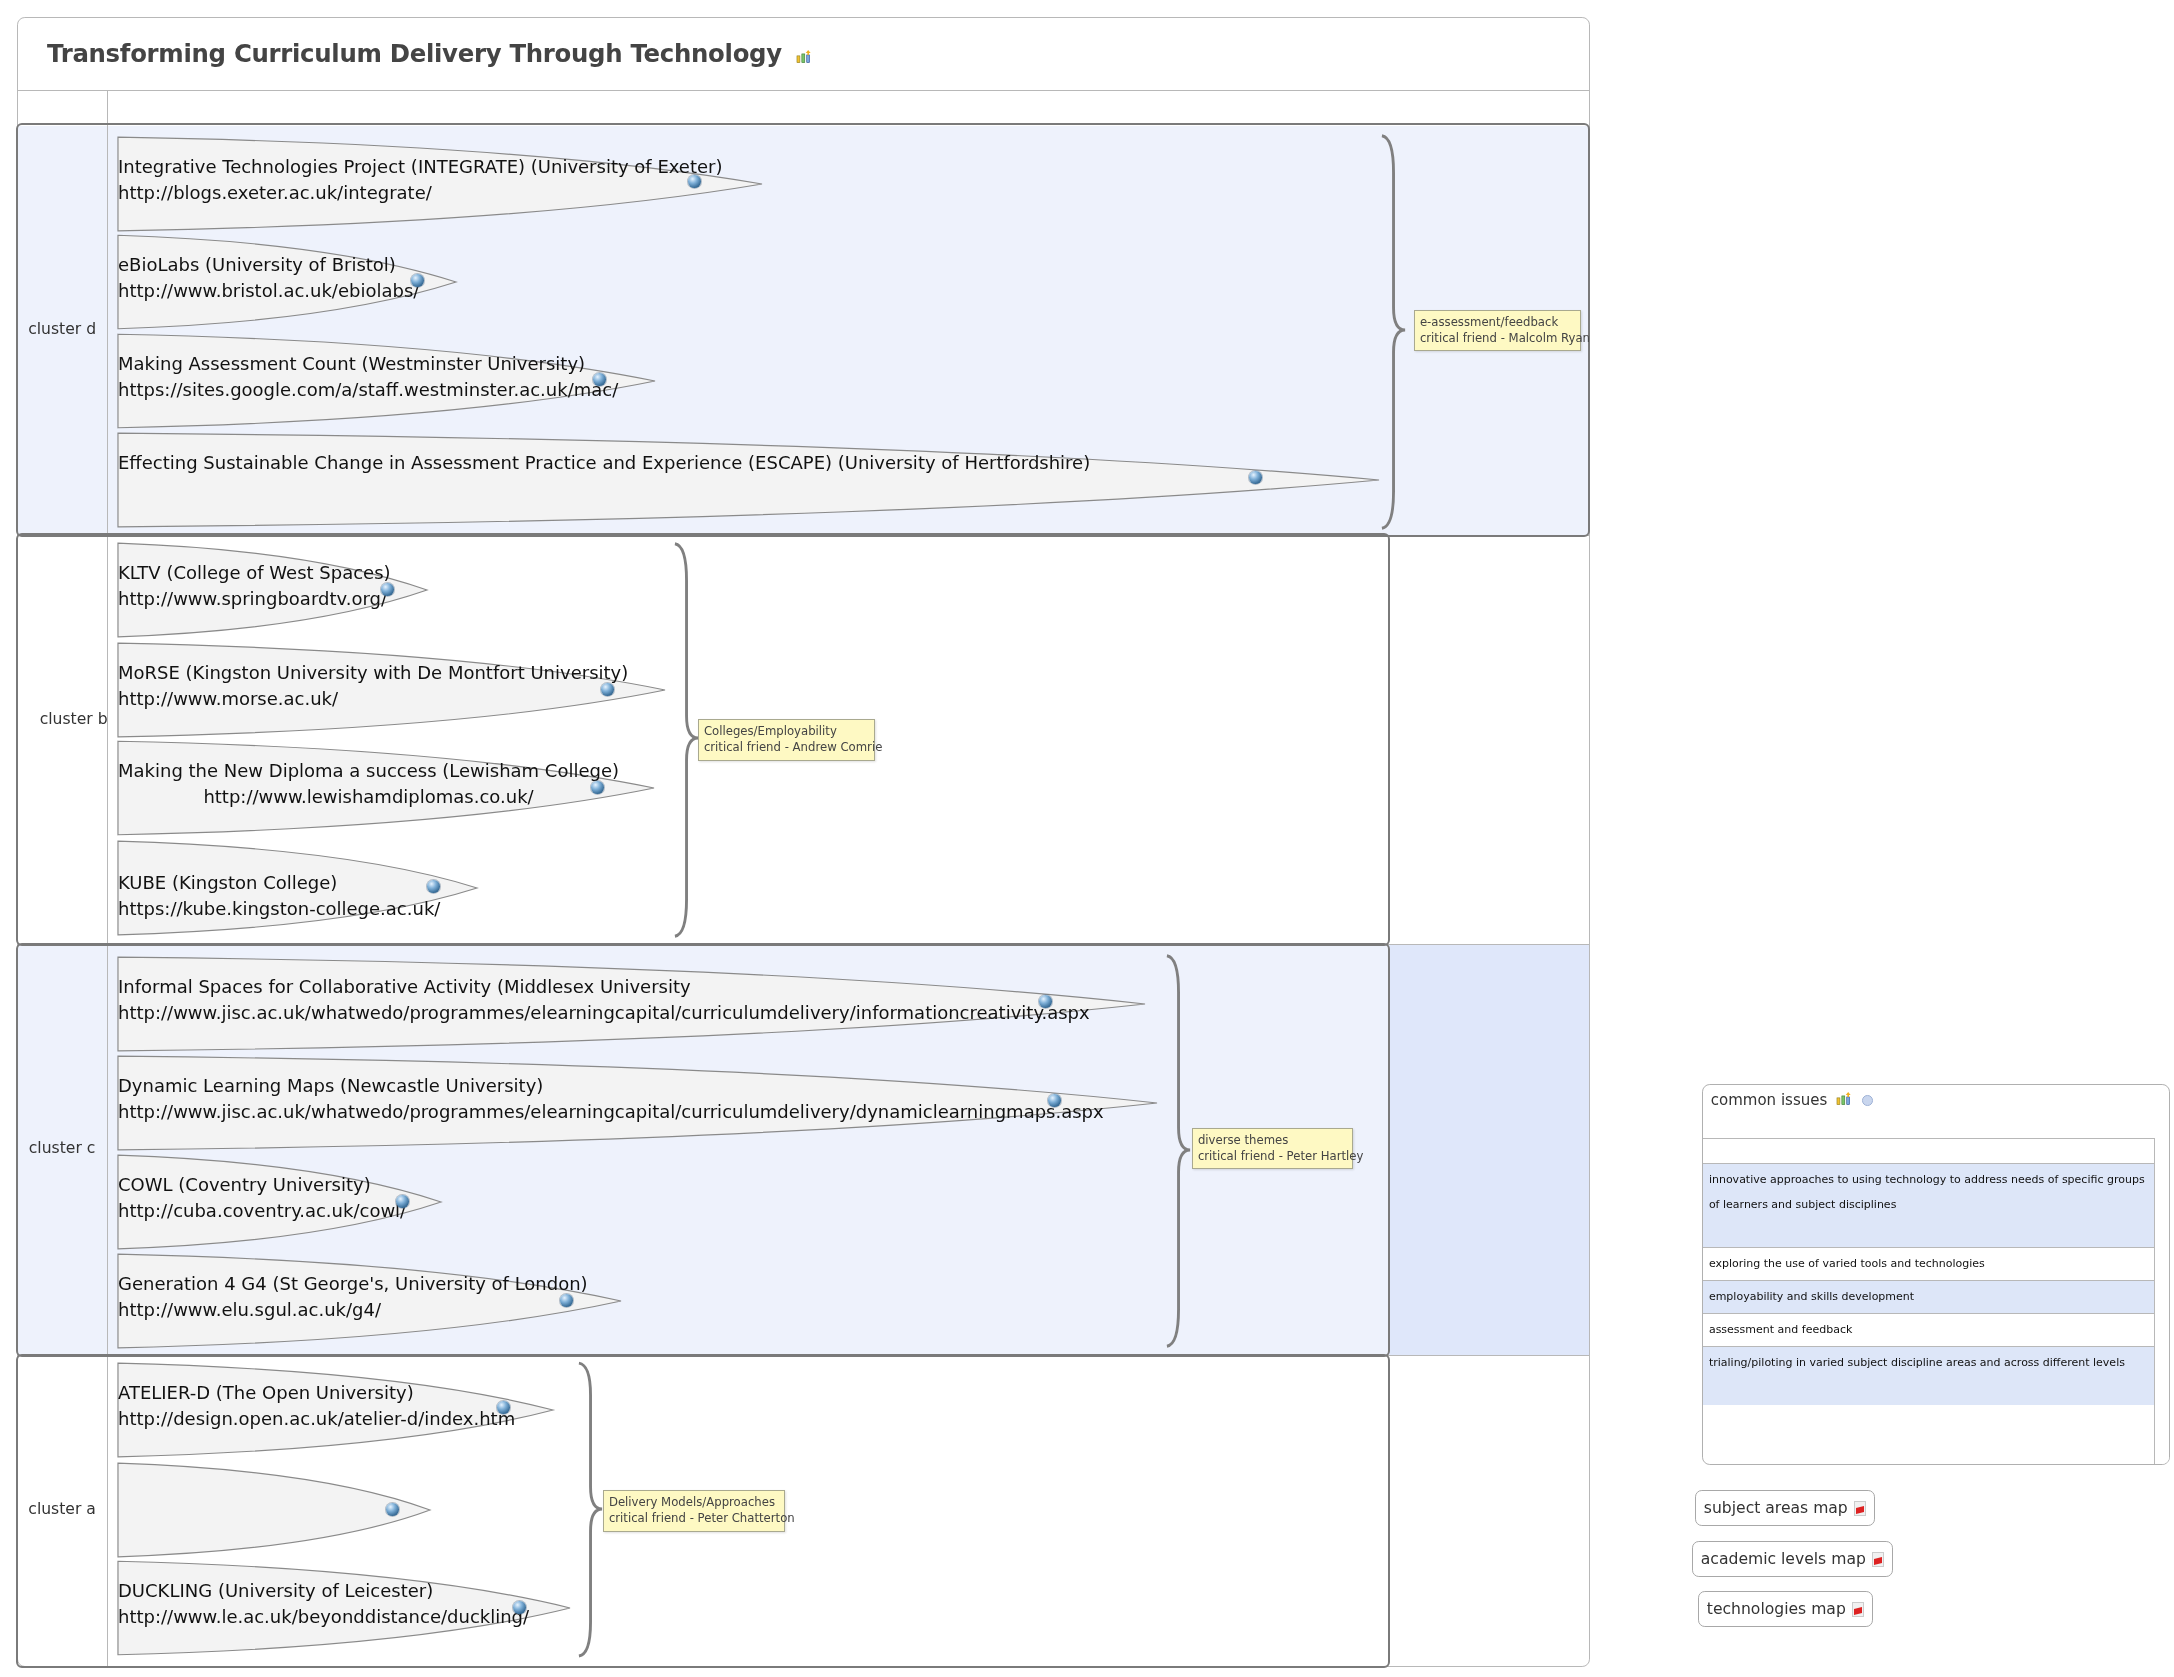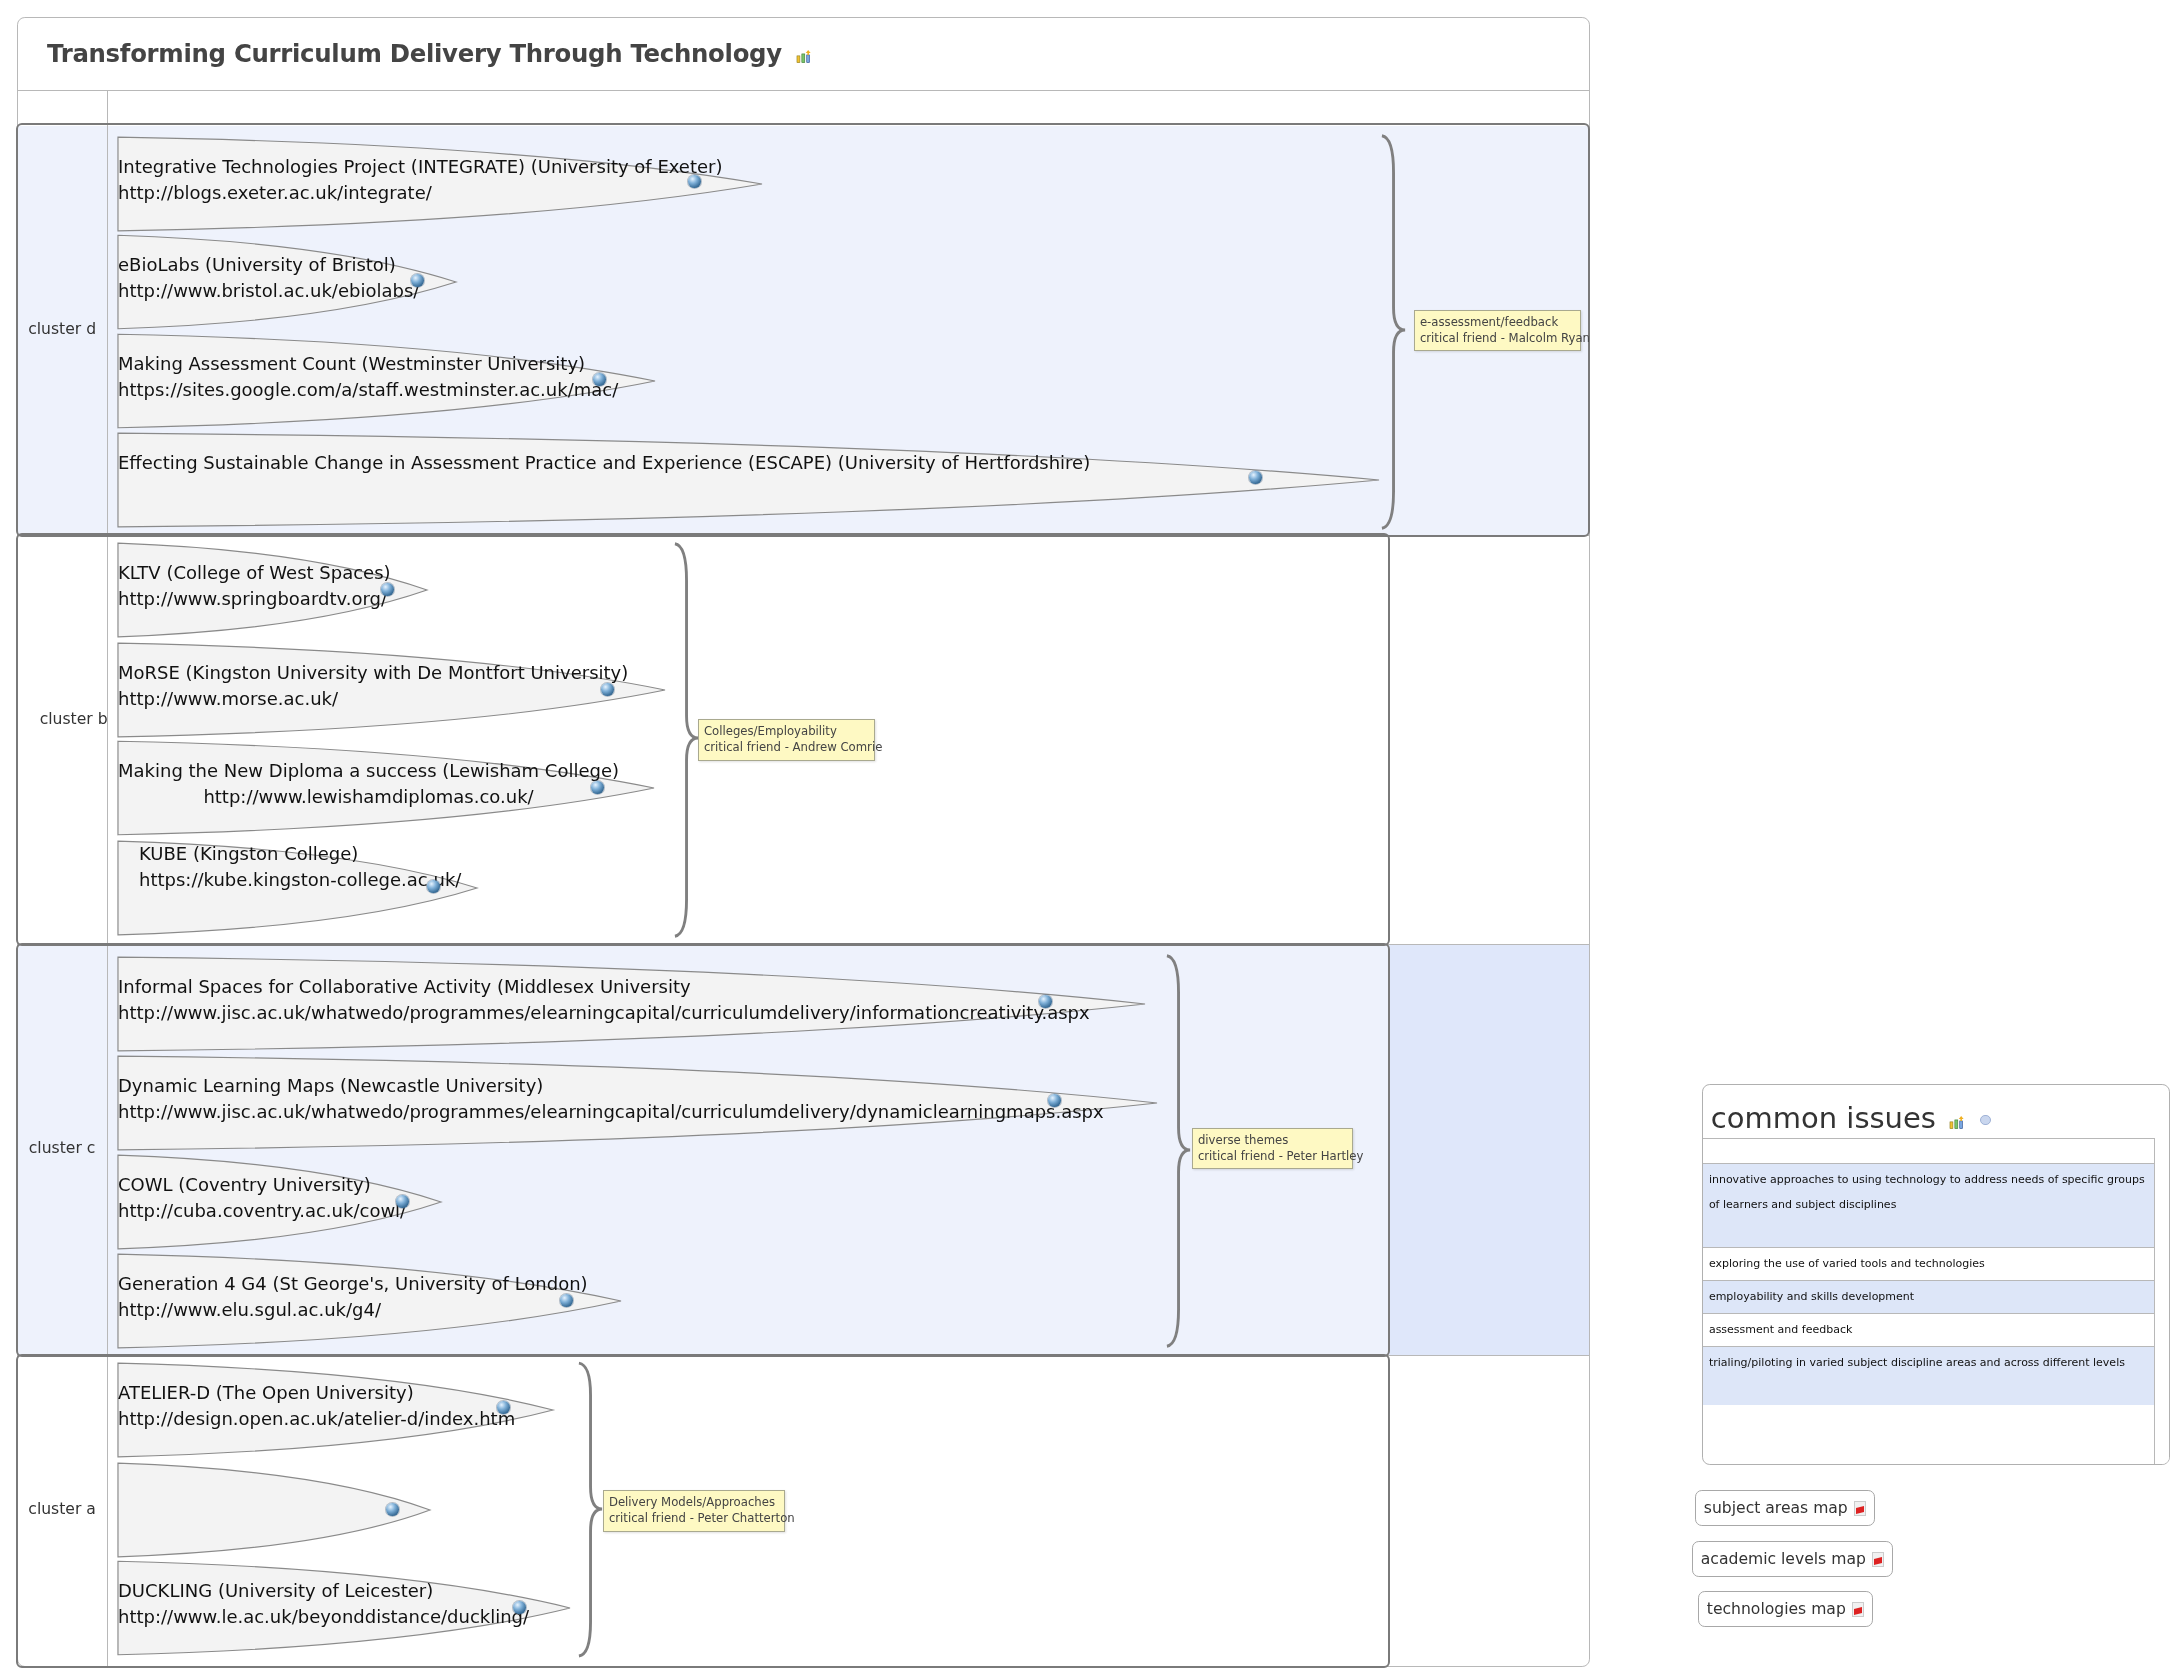--- a/index.html
+++ b/index.html
@@ -15,21 +15,21 @@
   .frame { border:2.9px solid #7a7a7a; border-radius:5.9px; box-sizing:border-box; }
   .row-label { font-size:15.6px; color:#333; width:91px; text-align:center; left:16.6px; }
   .node { left:117px; }
   .node svg { position:absolute; left:0; top:0; overflow:visible; }
   .node-text { position:absolute; left:1px; font-size:18px; line-height:26px; white-space:nowrap; color:#111; }
   .globe { position:absolute; width:12.7px; height:12.7px; border-radius:50%;
            background:radial-gradient(circle at 35% 30%, #e6f3ff 0%, #7fb0d8 35%, #3b6f9a 70%, #2a4f6f 100%);
            box-shadow:0 0 0 1px rgba(60,90,120,0.35); }
   .note { background:#fef9c3; border:1.5px solid #a9a98f; font-size:11.7px; color:#444; line-height:16.6px; padding:2.9px 4.9px; box-sizing:border-box; white-space:nowrap; box-shadow:1px 1px 2px rgba(0,0,0,0.12); }
   .ci { left:1702px; top:1084px; width:468px; height:381px; border:1.5px solid #b0b0b0; border-radius:7.8px; box-sizing:border-box; background:#fff; overflow:hidden; }
-  .ci-title { position:absolute; left:7.8px; top:16px; font-size:29px; color:#333; white-space:nowrap; }
+  .ci-title { position:absolute; left:7.8px; top:6px; font-size:15px; color:#333; white-space:nowrap; }
   .ci-row { position:absolute; left:0; width:452px; font-size:11px; line-height:25px; padding:2.9px 5.9px; box-sizing:border-box; border-top:1.5px solid #b8b8b8; color:#111; }
   .ci-row.alt { background:#dde6f8; }
   .ci-sb { position:absolute; right:0; top:53px; width:13.7px; bottom:0; border-left:1.5px solid #b8b8b8; background:#fff; }
   .map-btn { border:1.5px solid #a8a8a8; border-radius:6.8px; background:#fff; font-size:15.6px; color:#333; padding:0 7.8px; height:36px; line-height:34px; box-sizing:border-box; white-space:nowrap; cursor:pointer; }
   .pdf-icon { display:inline-block; width:10.7px; height:12.7px; background:#f1f1f1; border:1px solid #ccc; position:relative; vertical-align:middle; margin-left:5.9px; }
   .pdf-icon::after { content:""; position:absolute; left:1px; top:4.9px; width:7.8px; height:5.9px; background:#d22; transform:skewY(-15deg); }
 </style>
 </head>
 <body>
 
@@ -143,21 +143,21 @@
   <div class="node-text" style="top:17.6px;">
       <div>Making the New Diploma a success (Lewisham College)</div>
       <div>http://www.lewishamdiplomas.co.uk/</div>
     </div>
   <div class="globe" style="left:474px; top:41px;"></div>
 </div>
 <div class="abs node" style="top:840px; width:361px; height:96px;">
   <svg width="361" height="96" viewBox="0 0 370 98">
       <path d="M1 1 Q 240 8 369 49 Q 240 90 1 97 Z" fill="#f3f3f3" stroke="#8a8a8a" stroke-width="1.2"></path>
     </svg>
-  <div class="node-text" style="top:1px;padding-left:21px;">
+  <div class="node-text" style="top:30px;">
       <div>KUBE (Kingston College)</div>
       <div>https://kube.kingston-college.ac.uk/</div>
     </div>
   <div class="globe" style="left:310px; top:40px;"></div>
 </div>
 <svg class="abs" style="left:673px; top:540px;" width="29" height="400" viewBox="0 0 30 410">
   <path d="M2 2 Q 14 4 14 40 L 14 180 Q 14 203 26 203 Q 14 203 14 226 L 14 370 Q 14 406 2 408" fill="none" stroke="#808080" stroke-width="3"></path>
 </svg>
 <div class="abs note" style="left:698px; top:719px; width:177px; height:42px;">
   <div>Colleges/Employability</div>

